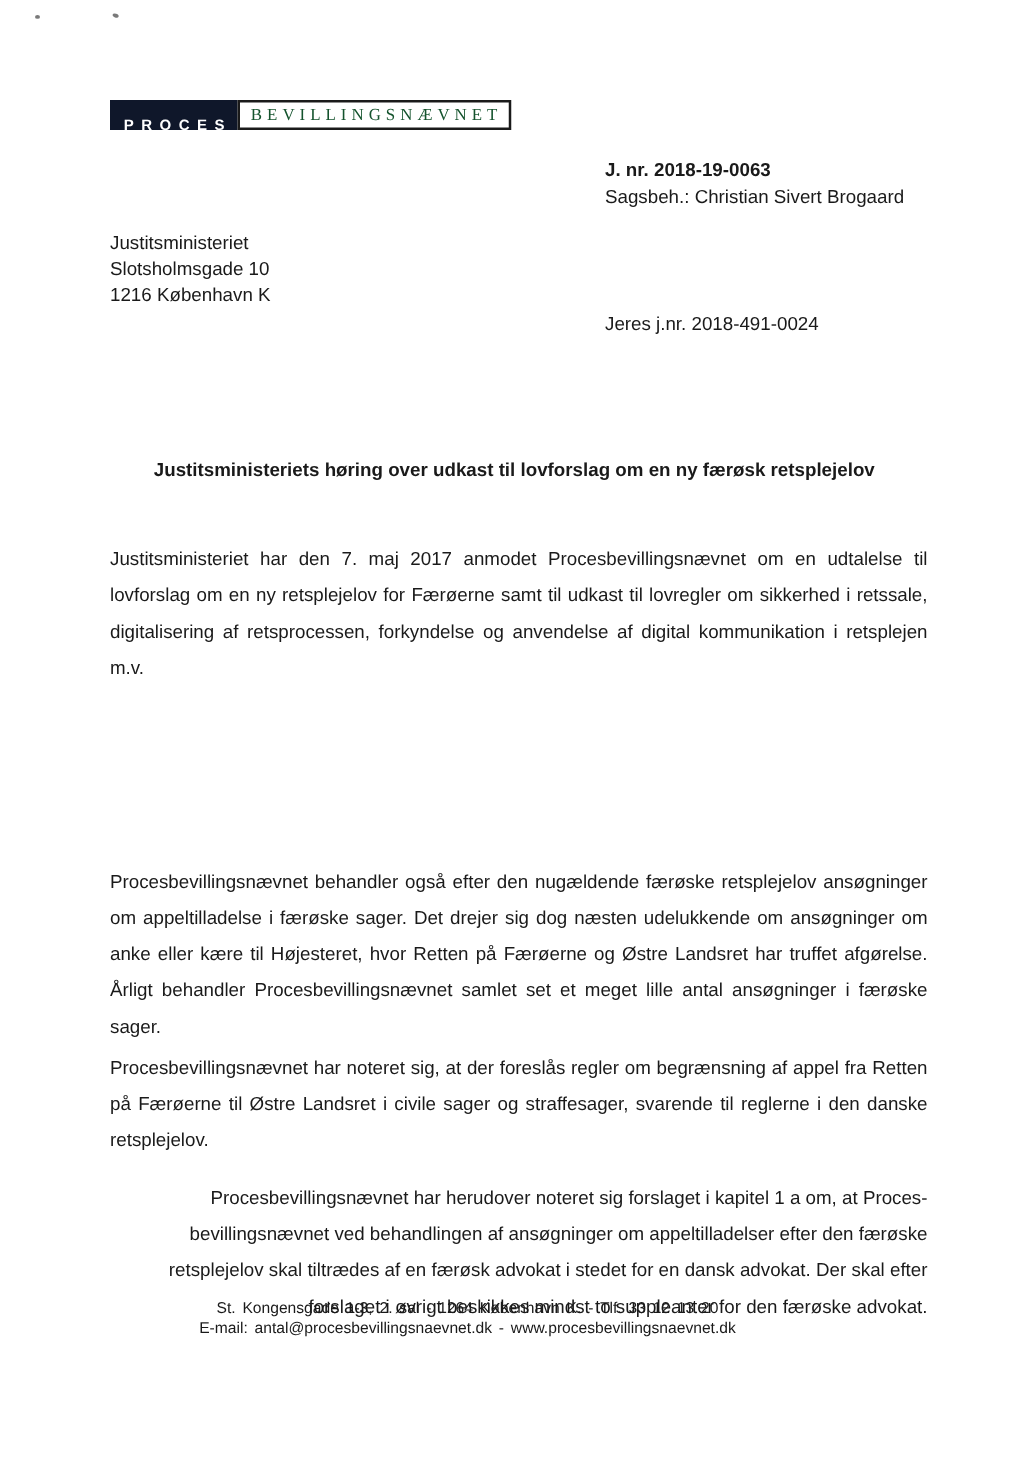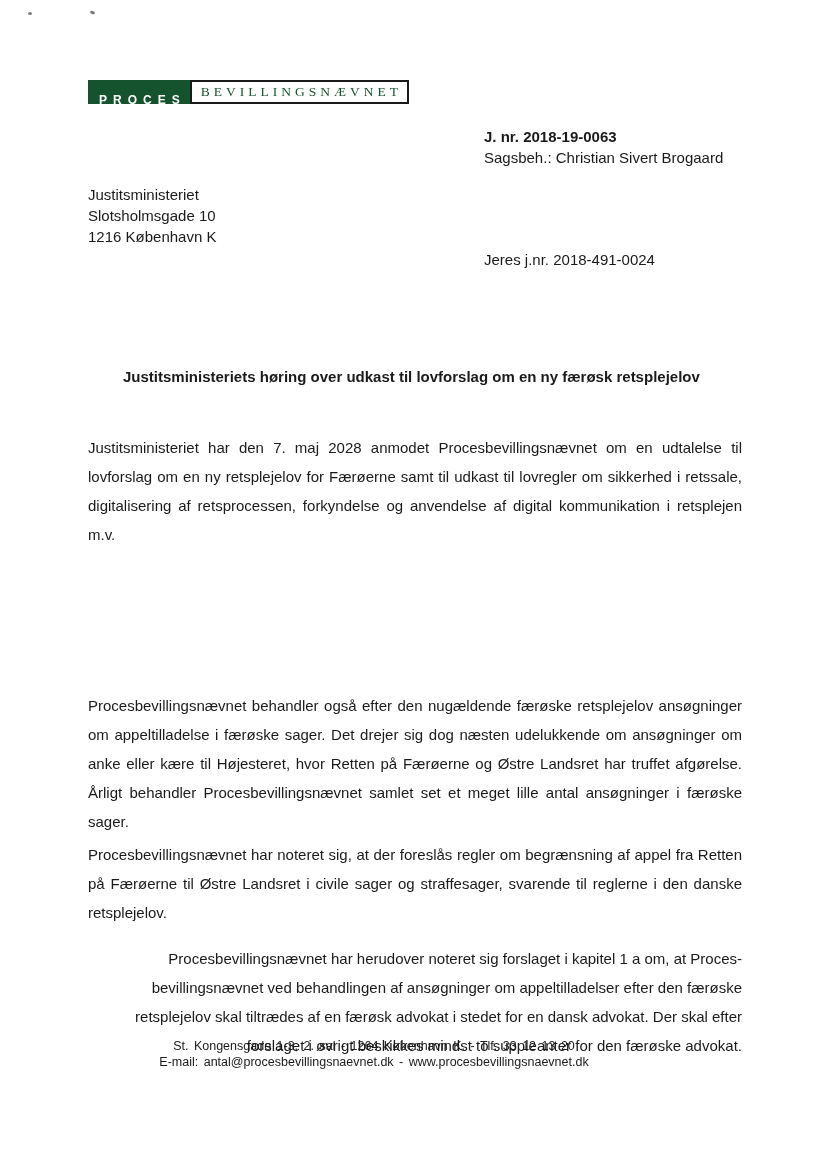--- a/index.html
+++ b/index.html
@@ -12,21 +12,21 @@
     color: #1a1a1a;
     font-family: "Liberation Sans", sans-serif;
     overflow: hidden;
   }
   .speck { position: absolute; background: #7a7a7a; border-radius: 50%; }
   .speck-1 { left: 28px; top: 12px; width: 4px; height: 3px; }
   .speck-2 { left: 90px; top: 11px; width: 5px; height: 3px; transform: rotate(20deg); }
 
   .logo { position: absolute; left: 88px; top: 80px; display: flex; height: 24px; }
   .logo-proces {
-    background: #14532d; color: #ffffff;
+    background: #0f172a; color: #ffffff;
     font-weight: bold; font-size: 12px; letter-spacing: 6px;
     padding: 16px 4px 0 11px; display: flex; align-items: center;
   }
   .logo-bev {
     border: 2px solid #1a1a1a;
     font-family: "Liberation Serif", serif;
     font-size: 13.5px; letter-spacing: 4px; color: #14532d;
     padding: 0 5px 0 9px; display: flex; align-items: center;
   }
 
@@ -76,21 +76,21 @@
   <div class="recipient">
     <div>Justitsministeriet</div>
     <div>Slotsholmsgade 10</div>
     <div>1216 København K</div>
   </div>
 
   <div class="your-ref">Jeres j.nr. 2018-491-0024</div>
 
   <div class="subject">Justitsministeriets høring over udkast til lovforslag om en ny færøsk retsplejelov</div>
 
-  <p class="para p-intro">Justitsministeriet har den 7. maj 2028 anmodet Procesbevillingsnævnet om en udtalelse til lovforslag om en ny retsplejelov for Færøerne samt til udkast til lovregler om sikkerhed i retssale, digitalisering af retsprocessen, forkyndelse og anvendelse af digital kommunikation i retsplejen m.v.</p>
+  <p class="para p-intro">Justitsministeriet har den 7. maj 2017 anmodet Procesbevillingsnævnet om en udtalelse til lovforslag om en ny retsplejelov for Færøerne samt til udkast til lovregler om sikkerhed i retssale, digitalisering af retsprocessen, forkyndelse og anvendelse af digital kommunikation i retsplejen m.v.</p>
 
 
 
   <p class="para p-current">Procesbevillingsnævnet behandler også efter den nugældende færøske retsplejelov ansøgninger om appeltilladelse i færøske sager. Det drejer sig dog næsten udelukkende om ansøgninger om anke eller kære til Højesteret, hvor Retten på Færøerne og Østre Landsret har truffet afgørelse. Årligt behandler Procesbevillingsnævnet samlet set et meget lille antal ansøgninger i færøske sager.</p>
 
   <p class="para p-limit">Procesbevillingsnævnet har noteret sig, at der foreslås regler om begrænsning af appel fra Retten på Færøerne til Østre Landsret i civile sager og straffesager, svarende til reglerne i den danske retsplejelov.</p>
 
   <p class="para p-ch1a">Procesbevillingsnævnet har herudover noteret sig forslaget i kapitel 1 a om, at Proces-
 bevillingsnævnet ved behandlingen af ansøgninger om appeltilladelser efter den færøske
 retsplejelov skal tiltrædes af en færøsk advokat i stedet for en dansk advokat. Der skal efter

